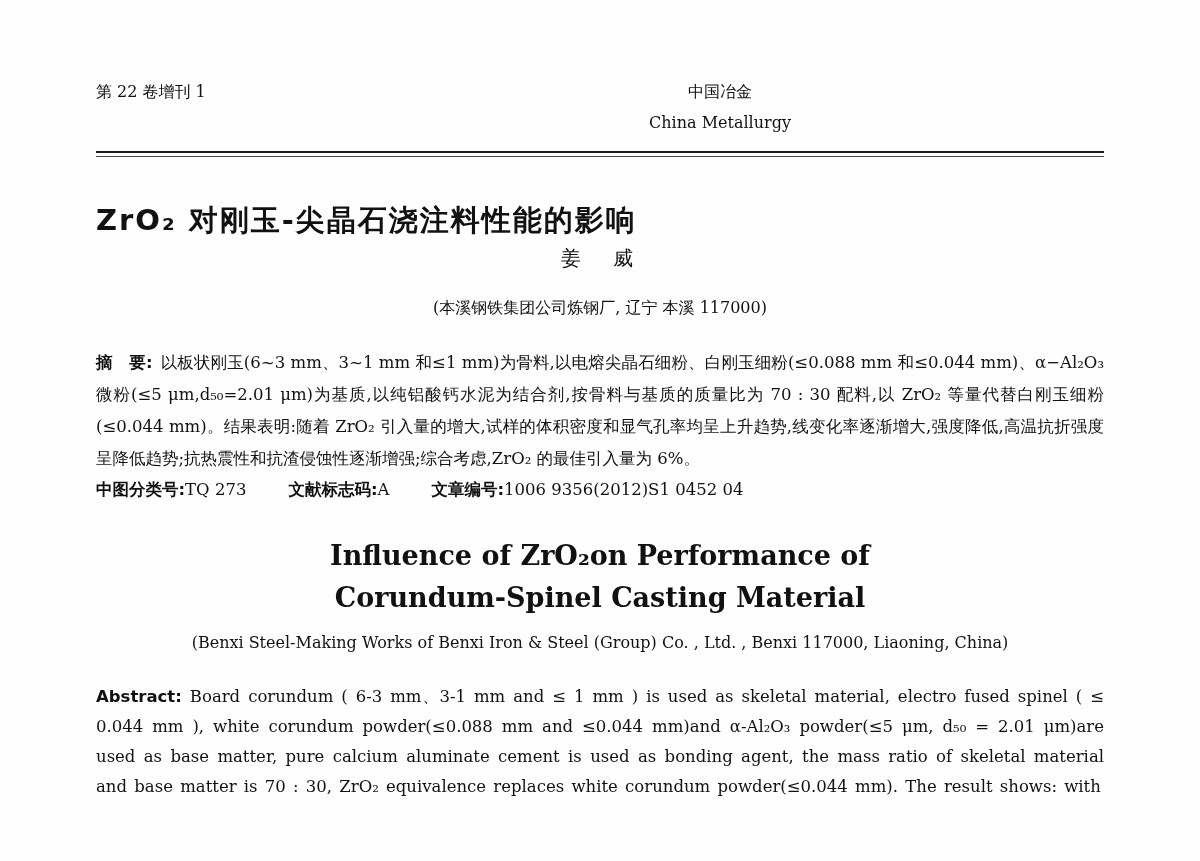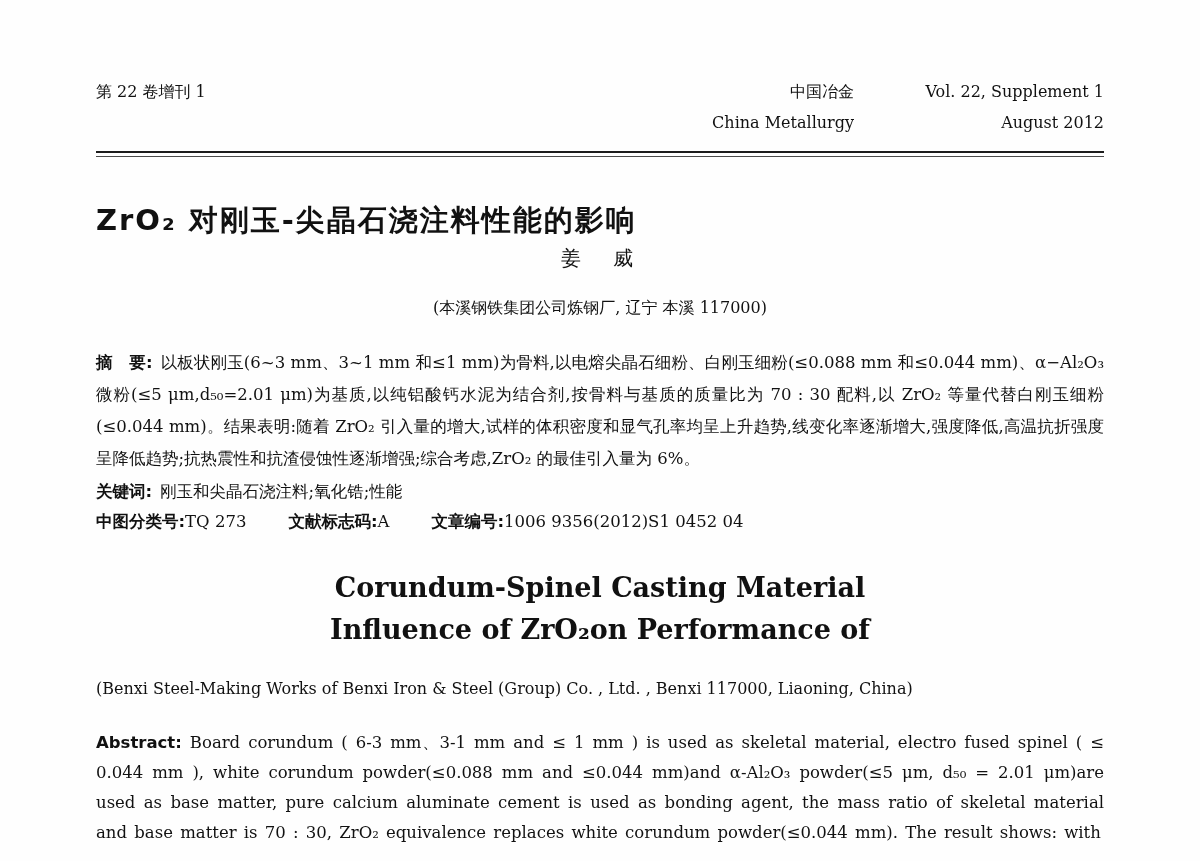--- a/index.html
+++ b/index.html
@@ -16,21 +16,21 @@
   }
   
   .jheader {
     display: flex;
     justify-content: space-between;
     align-items: flex-start;
     font-size: 16px;
     line-height: 31px;
   }
   .jheader .h-left  { width: 240px; text-align: left; }
-  .jheader .h-center{ flex: 1; text-align: right; }
+  .jheader .h-center{ flex: 1; text-align: center; }
   .jheader .h-right { width: 250px; text-align: right; }
   .double-rule {
     margin-top: 13px;
     height: 3px;
     border-top: 2px solid #1c1c1c;
     border-bottom: 1px solid #4a4a4a;
   }
   
   .cn-title {
     margin: 44px 0 0 0;
@@ -80,21 +80,22 @@
     font-size: 27px;
     line-height: 42px;
     font-weight: bold;
   }
   .en-author {
     margin-top: 24px;
     text-align: center;
     font-size: 18px;
   }
   .en-affil {
-    margin-top: 28px;
+    margin-top: 14px;
+    text-align: center;
     font-size: 16px;
   }
   .en-abstract {
     margin: 30px 0 0 0;
     font-size: 16.5px;
     line-height: 30px;
     text-align: justify;
     word-spacing: 2px;
   }
 </style>
@@ -104,49 +105,42 @@
 <div class="page">
 
   <div class="jheader">
     <div class="h-left">
       <div>第 22 卷增刊 1</div>
     </div>
     <div class="h-center">
       <div>中国冶金</div>
       <div>China Metallurgy</div>
     </div>
-    <div class="h-right">
-      <div>Vol. 22, Supplement 1</div>
-      <div>August 2012</div>
-    </div>
   </div>
 
   <div class="double-rule"></div>
 
   <h1 class="cn-title">ZrO₂ 对刚玉-尖晶石浇注料性能的影响</h1>
 
   <div class="cn-author">姜　威</div>
 
   <div class="cn-affil">(本溪钢铁集团公司炼钢厂, 辽宁 本溪 117000)</div>
 
   <p class="cn-abstract">
     <span class="label-b">摘　要:</span><span class="gap-s"></span><span>以板状刚玉(6~3 mm、3~1 mm 和≤1 mm)为骨料,以电熔尖晶石细粉、白刚玉细粉(≤0.088 mm 和≤0.044 mm)、α−Al₂O₃ 微粉(≤5 μm,d₅₀=2.01 μm)为基质,以纯铝酸钙水泥为结合剂,按骨料与基质的质量比为 70 : 30 配料,以 ZrO₂ 等量代替白刚玉细粉(≤0.044 mm)。结果表明:随着 ZrO₂ 引入量的增大,试样的体积密度和显气孔率均呈上升趋势,线变化率逐渐增大,强度降低,高温抗折强度呈降低趋势;抗热震性和抗渣侵蚀性逐渐增强;综合考虑,ZrO₂ 的最佳引入量为 6%。</span>
   </p>
 
-  <p class="cn-keywords">
-    <span class="label-b">关键词:</span><span class="gap-s"></span><span>刚玉和尖晶石浇注料;氧化锆;性能</span>
-  </p>
 
   <p class="cn-meta">
     <span class="label-b">中图分类号:</span><span>TQ 273</span><span class="gap"></span><span class="label-b">文献标志码:</span><span>A</span><span class="gap"></span><span class="label-b">文章编号:</span><span>1006 9356(2012)S1 0452 04</span>
   </p>
 
   <h2 class="en-title">
+    <div>Influence of ZrO₂on Performance of</div>
     <div>Corundum-Spinel Casting Material</div>
-    <div>Influence of ZrO₂on Performance of</div>
   </h2>
 
 
   <div class="en-affil">(Benxi Steel-Making Works of Benxi Iron &amp; Steel (Group) Co. , Ltd. , Benxi 117000, Liaoning, China)</div>
 
   <p class="en-abstract">
     <span class="label-b">Abstract:</span><span class="gap-s"></span><span>Board corundum ( 6-3 mm、3-1 mm and ≤ 1 mm ) is used as skeletal material, electro fused spinel ( ≤ 0.044 mm ), white corundum powder(≤0.088 mm and ≤0.044 mm)and α-Al₂O₃ powder(≤5 μm, d₅₀ = 2.01 μm)are used as base matter, pure calcium aluminate cement is used as bonding agent, the mass ratio of skeletal material and base matter is 70 : 30, ZrO₂ equivalence replaces white corundum powder(≤0.044 mm). The result shows: with</span>
   </p>
 
 </div>

